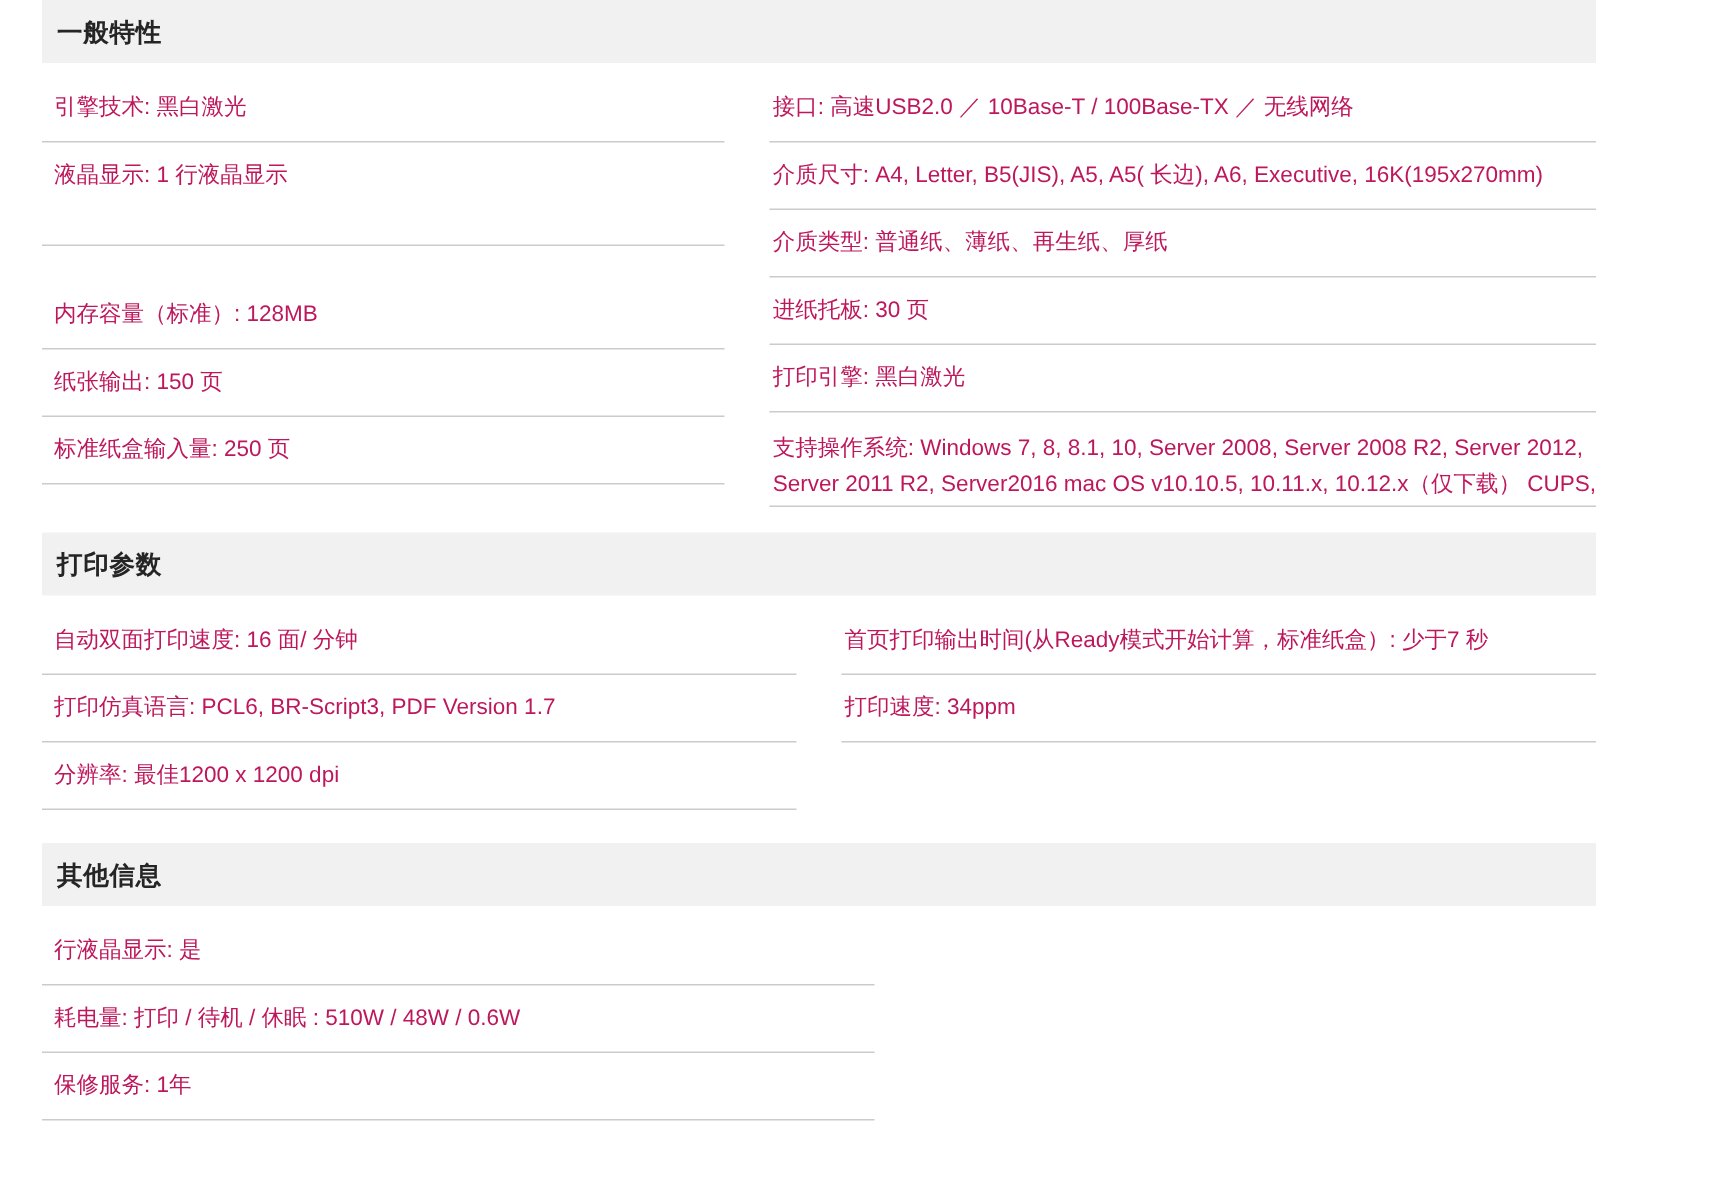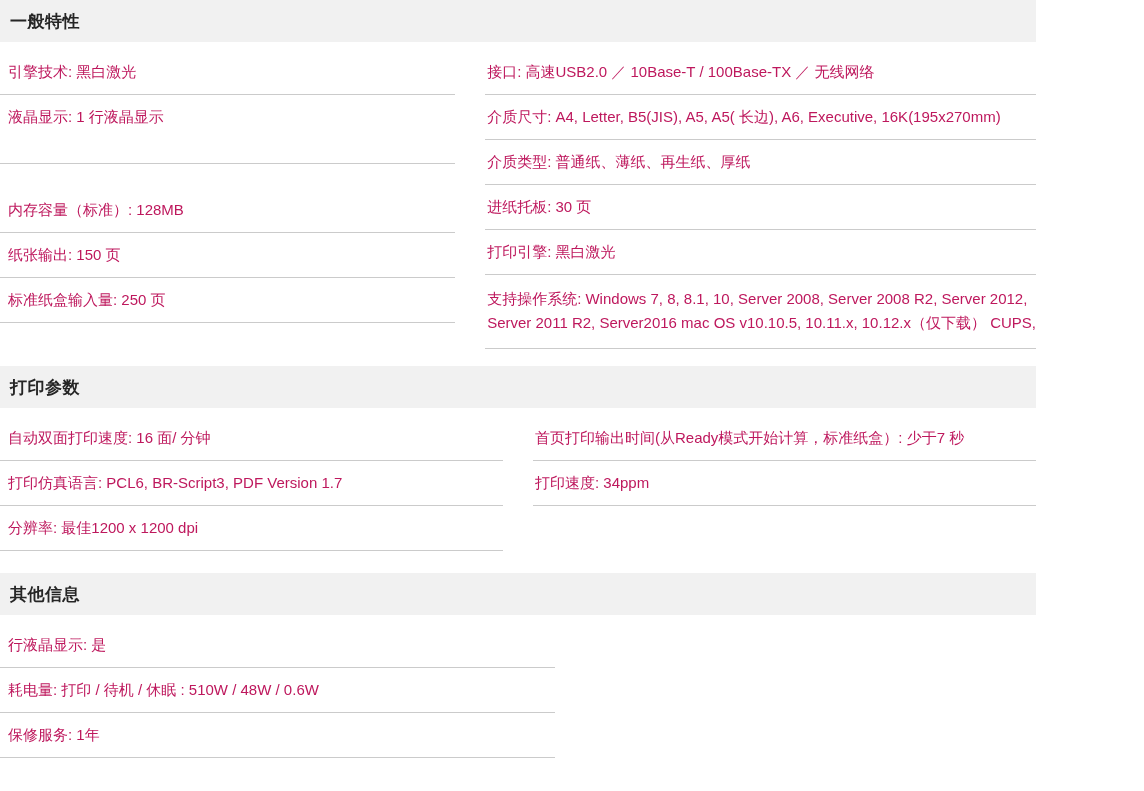--- a/index.html
+++ b/index.html
@@ -4,21 +4,21 @@
 <style>
   * { box-sizing: border-box; margin: 0; padding: 0; }
   html, body { margin: 0; }
   body {
     width: 1144px;
     height: 791px;
     overflow: hidden;
     background: #ffffff;
     font-family: "Liberation Sans", sans-serif;
   }
-  .page { width: 1036px; }
+  .page { width: 1036px; margin-left: 28px; }
 
   .sec-header {
     height: 42px;
     background: #f1f1f1;
     display: flex;
     align-items: center;
     padding: 0 10px;
   }
   .sec-header .sec-title {
     font-size: 17px;
@@ -44,21 +44,21 @@
     overflow: hidden;
   }
   .col-left .row { padding-left: 8px; }
   .col-right .row { padding-left: 2px; }
 
   
   .row.pad-b { padding-bottom: 36px; }
   .row.pad-t { padding-top: 36px; }
 
   
-  .row.multiline { line-height: 24px; padding-bottom: 13px; }
+  .row.multiline { line-height: 24px; padding-bottom: 2px; }
   .row.multiline .line { white-space: nowrap; overflow: hidden; }
 
   section.s2 { margin-top: 17px; }
   section.s3 { margin-top: 22px; }
 </style>
 </head>
 <body>
 
 <div class="page">
 

